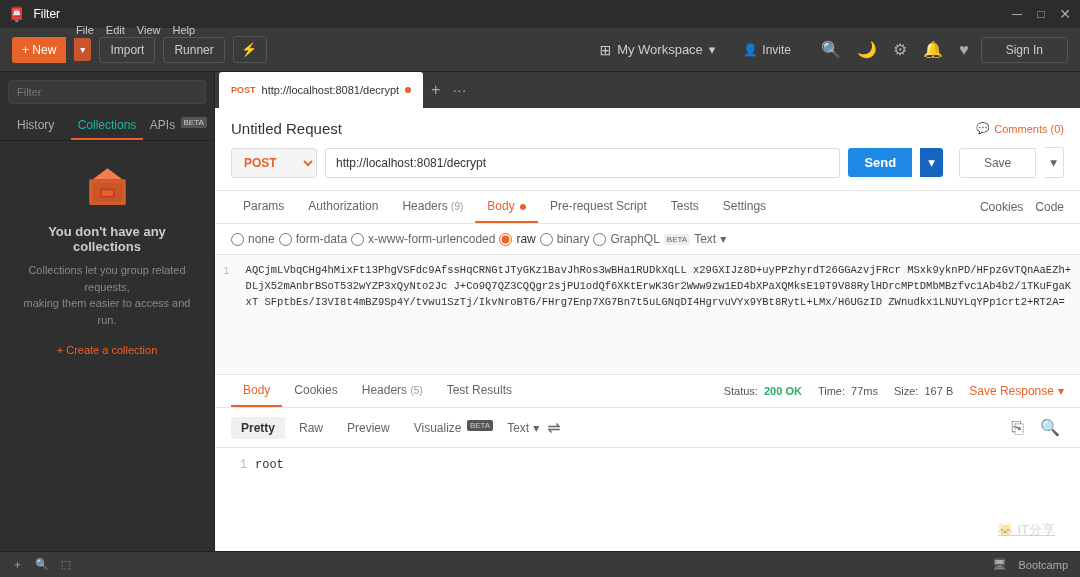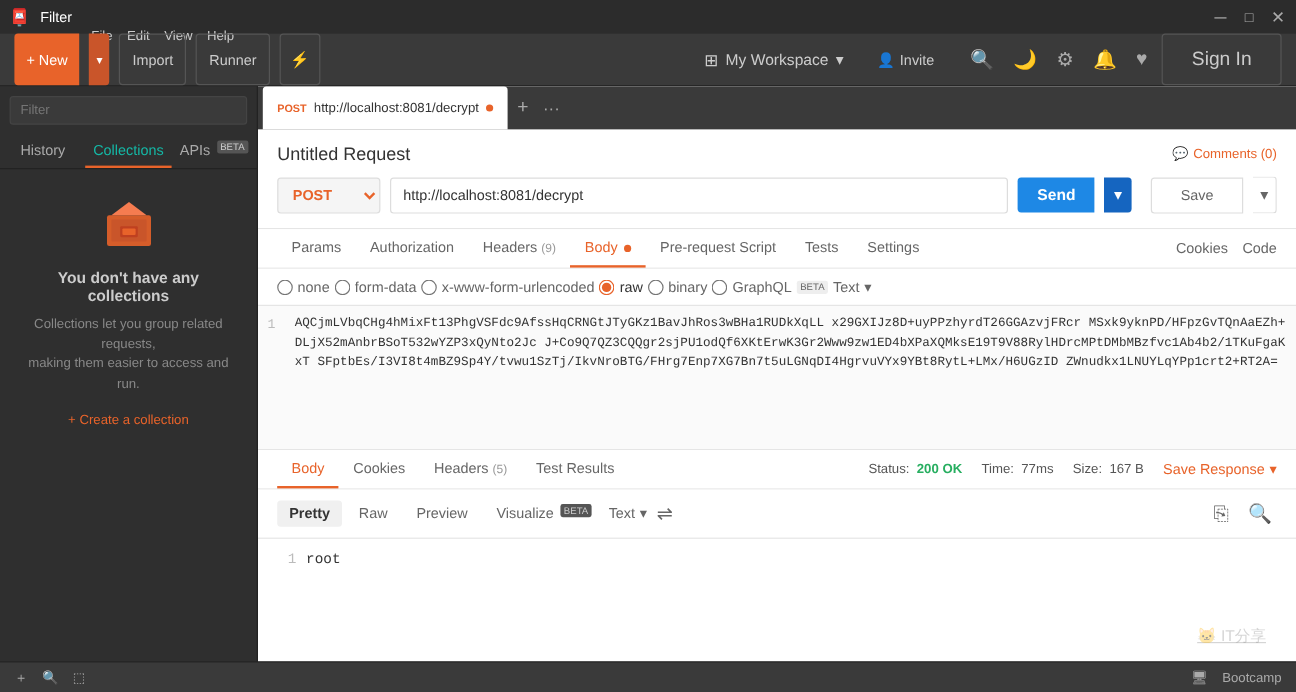--- a/index.html
+++ b/index.html
@@ -7,31 +7,31 @@
 
     
     #titlebar { background: #2c2c2c; height: 28px; display: flex; align-items: center; padding: 0 8px; justify-content: space-between; }
     #titlebar-left { display: flex; align-items: center; gap: 8px; }
     #titlebar-menu { display: flex; gap: 12px; color: #aaa; font-size: 11px; }
     #titlebar-menu span { cursor: pointer; margin-top: 32px; }
     #titlebar-controls { display: flex; gap: 8px; }
     #titlebar-controls span { width: 14px; height: 14px; display: flex; align-items: center; justify-content: center; color: #aaa; font-size: 12px; cursor: pointer; }
 
     
-    #toolbar { background: #3a3a3a; height: 44px; display: flex; padding: 0 12px; gap: 8px; border-bottom: 1px solid #222; }
+    #toolbar { background: #3a3a3a; height: 44px; display: flex; align-items: center; padding: 0 12px; gap: 8px; border-bottom: 1px solid #222; }
     .new-btn { background: #e8632a; color: white; border: none; border-radius: 3px 0 0 3px; padding: 6px 10px; cursor: pointer; font-size: 12px; display: flex; align-items: center; gap: 4px; }
     .new-btn-arrow { background: #c9552a; color: white; border: none; border-radius: 0 3px 3px 0; padding: 6px 6px; cursor: pointer; font-size: 10px; }
     .toolbar-btn { background: transparent; color: #ccc; border: 1px solid #555; border-radius: 3px; padding: 5px 10px; cursor: pointer; font-size: 12px; }
     .toolbar-btn-icon { background: transparent; color: #ccc; border: 1px solid #555; border-radius: 3px; padding: 5px 8px; cursor: pointer; font-size: 12px; }
     .toolbar-spacer { flex: 1; }
     .workspace-btn { background: transparent; color: #ccc; border: none; padding: 5px 10px; cursor: pointer; font-size: 13px; display: flex; align-items: center; gap: 6px; }
     .invite-btn { background: transparent; color: #ccc; border: none; padding: 5px 10px; cursor: pointer; font-size: 12px; display: flex; align-items: center; gap: 4px; }
     .toolbar-icons { display: flex; gap: 8px; margin-left: 8px; }
     .toolbar-icon-btn { background: transparent; border: none; color: #aaa; cursor: pointer; font-size: 16px; padding: 4px; border-radius: 3px; }
-    .signin-btn { background: transparent; color: #ccc; border: 1px solid #555; border-radius: 3px; padding: 5px 24px; cursor: pointer; font-size: 16px; }
+    .signin-btn { background: transparent; color: #ccc; border: 1px solid #555; border-radius: 3px; padding: 5px 24px; cursor: pointer; font-size: 12px; }
 
     
     #main { display: flex; height: calc(577px - 28px - 44px - 26px); }
 
     
     #sidebar { width: 215px; background: #2f2f2f; border-right: 1px solid #222; display: flex; flex-direction: column; }
     #sidebar-search { padding: 8px; }
     .search-input { width: 100%; background: #3a3a3a; border: 1px solid #444; border-radius: 3px; padding: 5px 8px; color: #ccc; font-size: 11px; outline: none; }
     #sidebar-tabs { display: flex; border-bottom: 1px solid #222; }
     .sidebar-tab { flex: 1; text-align: center; padding: 6px; cursor: pointer; font-size: 12px; color: #aaa; }

